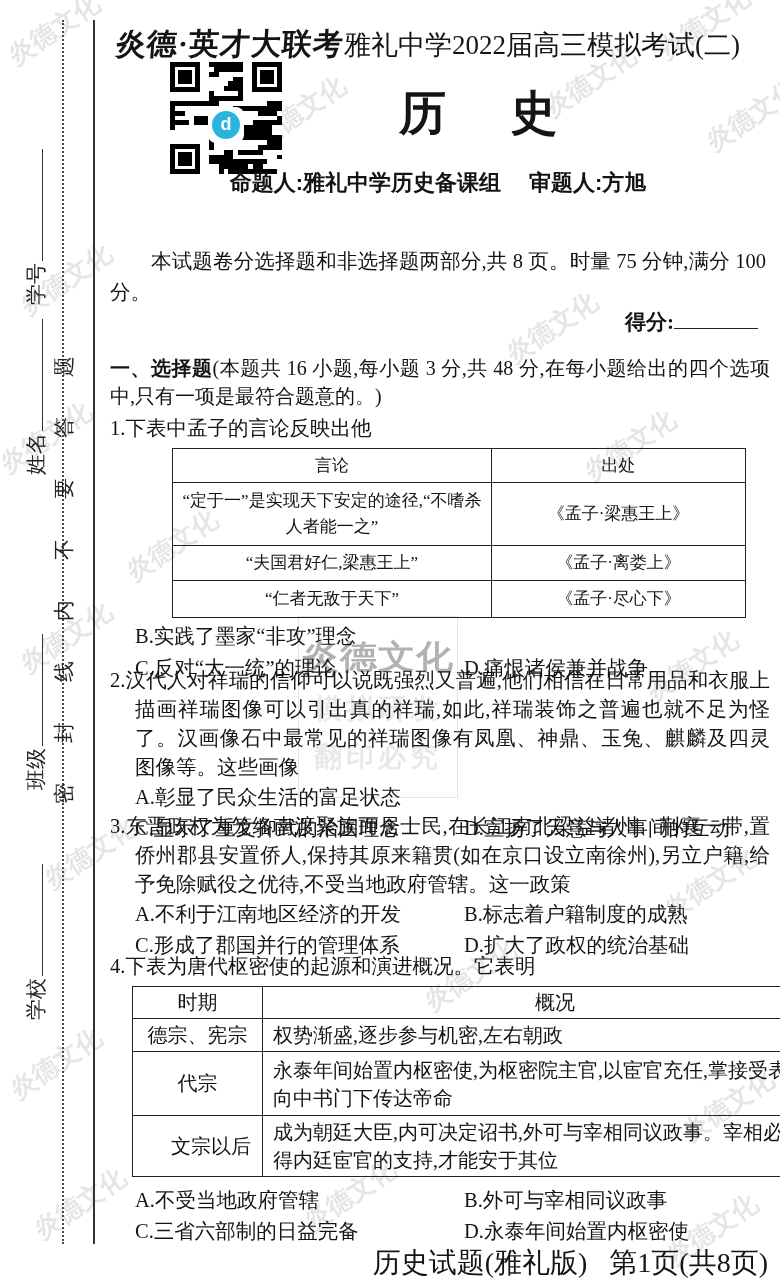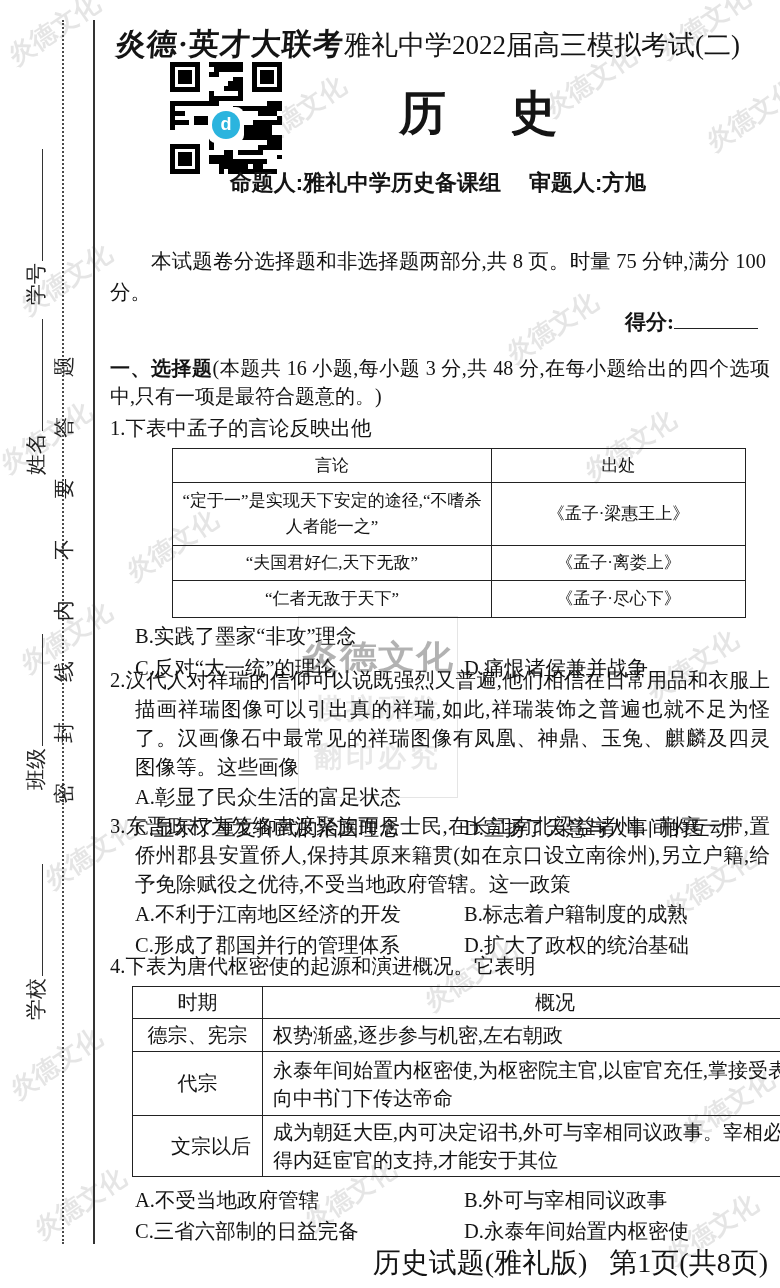--- a/index.html
+++ b/index.html
@@ -669,21 +669,21 @@
     <tbody>
         <tr>
       <th class="c1">言论</th>
       <th>出处</th>
     </tr>
     <tr>
       <td class="c1" style="height:58px;">“定于一”是实现天下安定的途径,“不嗜杀人者能一之”</td>
       <td>《孟子·梁惠王上》</td>
     </tr>
     <tr>
-      <td class="c1" style="height:30px;">“夫国君好仁,天下无敌”</td>
+      <td class="c1" style="height:30px;">“夫国君好仁,梁惠王上”</td>
       <td>《孟子·离娄上》</td>
     </tr>
     <tr>
       <td class="c1" style="height:32px;">“仁者无敌于天下”</td>
       <td>《孟子·尽心下》</td>
     </tr>
   </tbody>
     </table>
   <div class="opts1">
     <div class="optrow">

